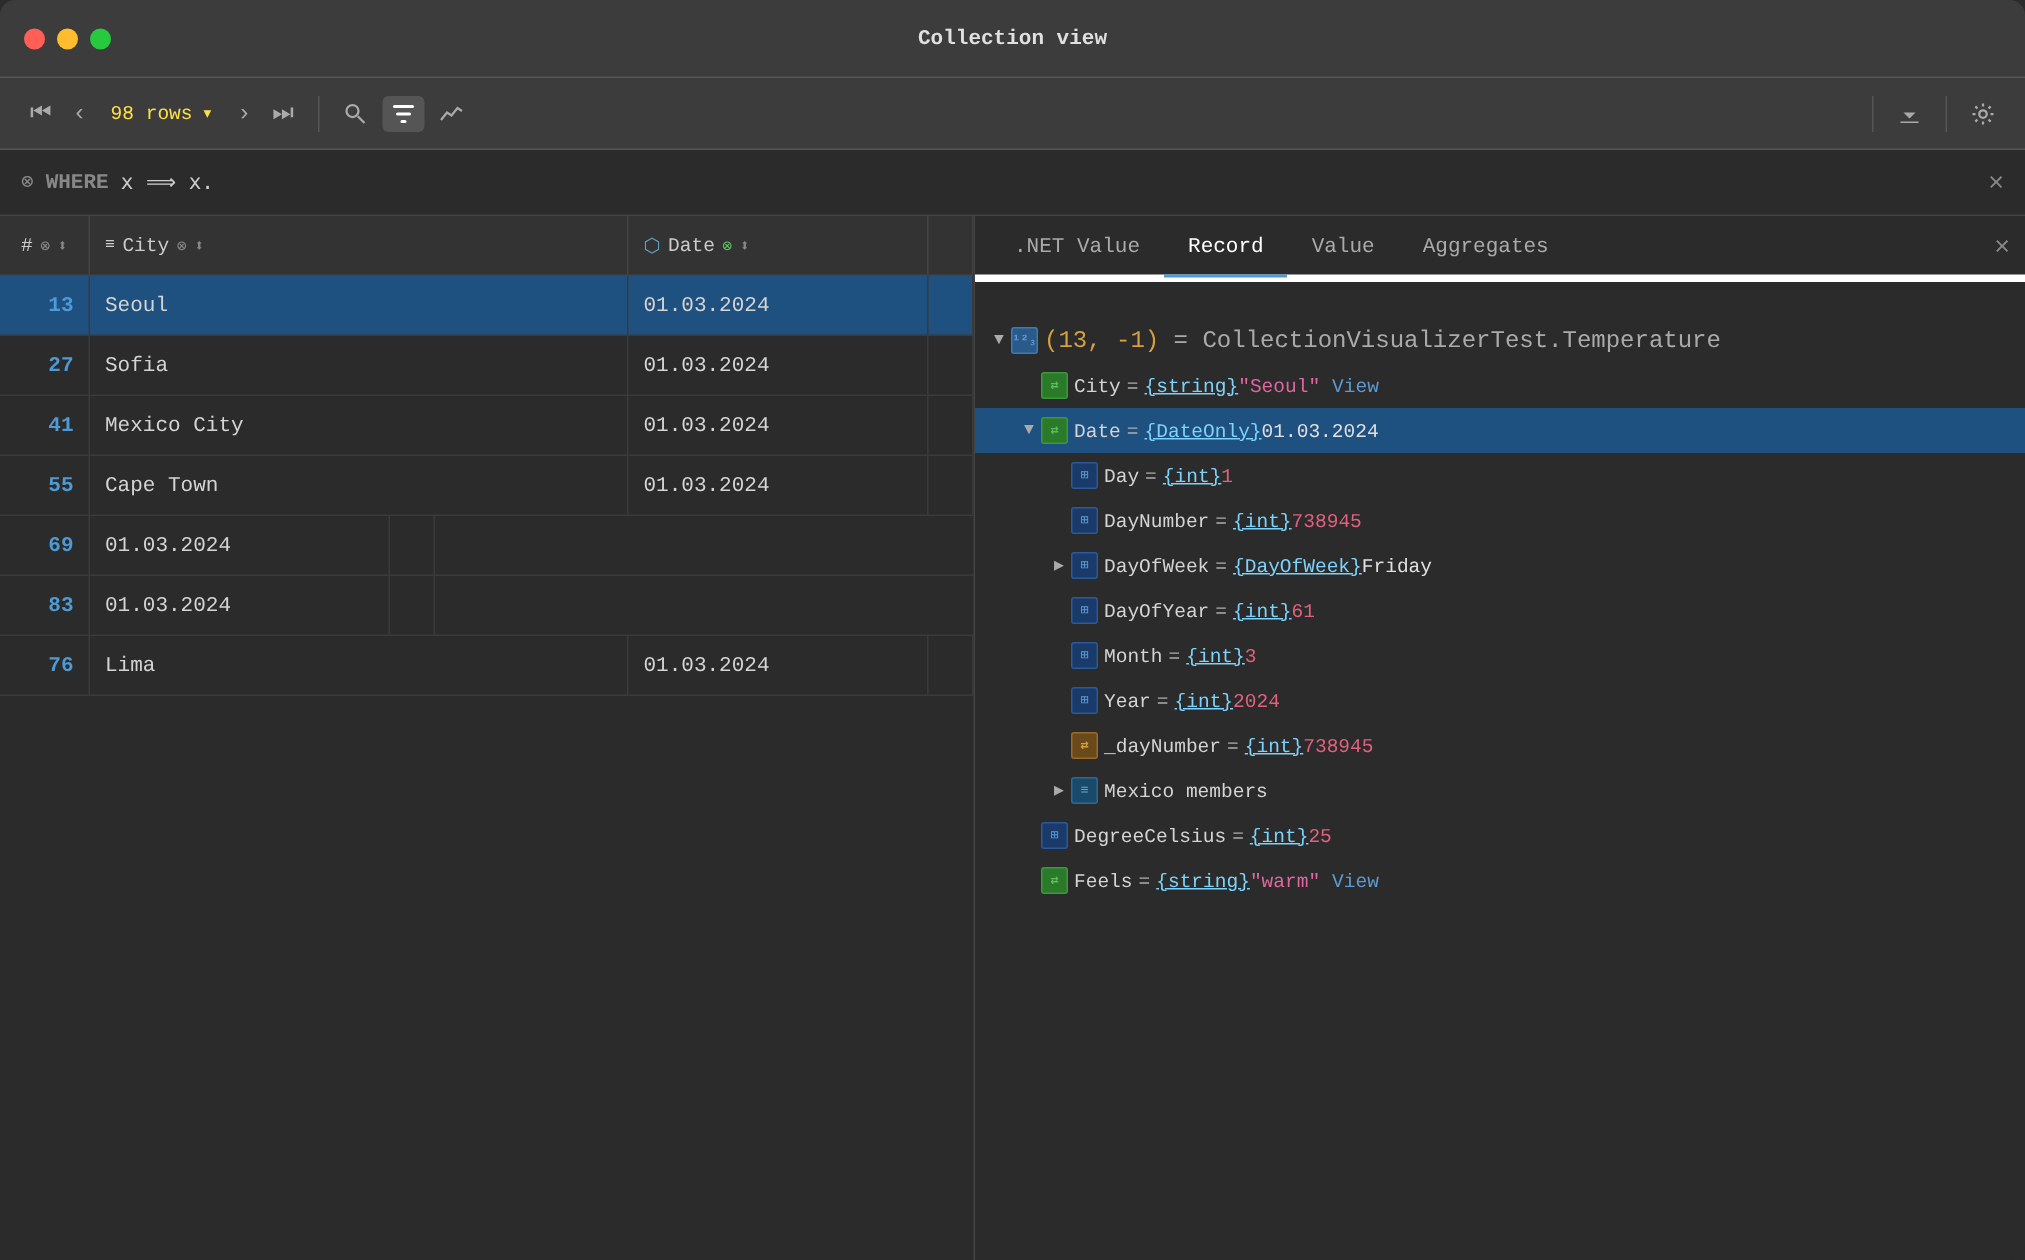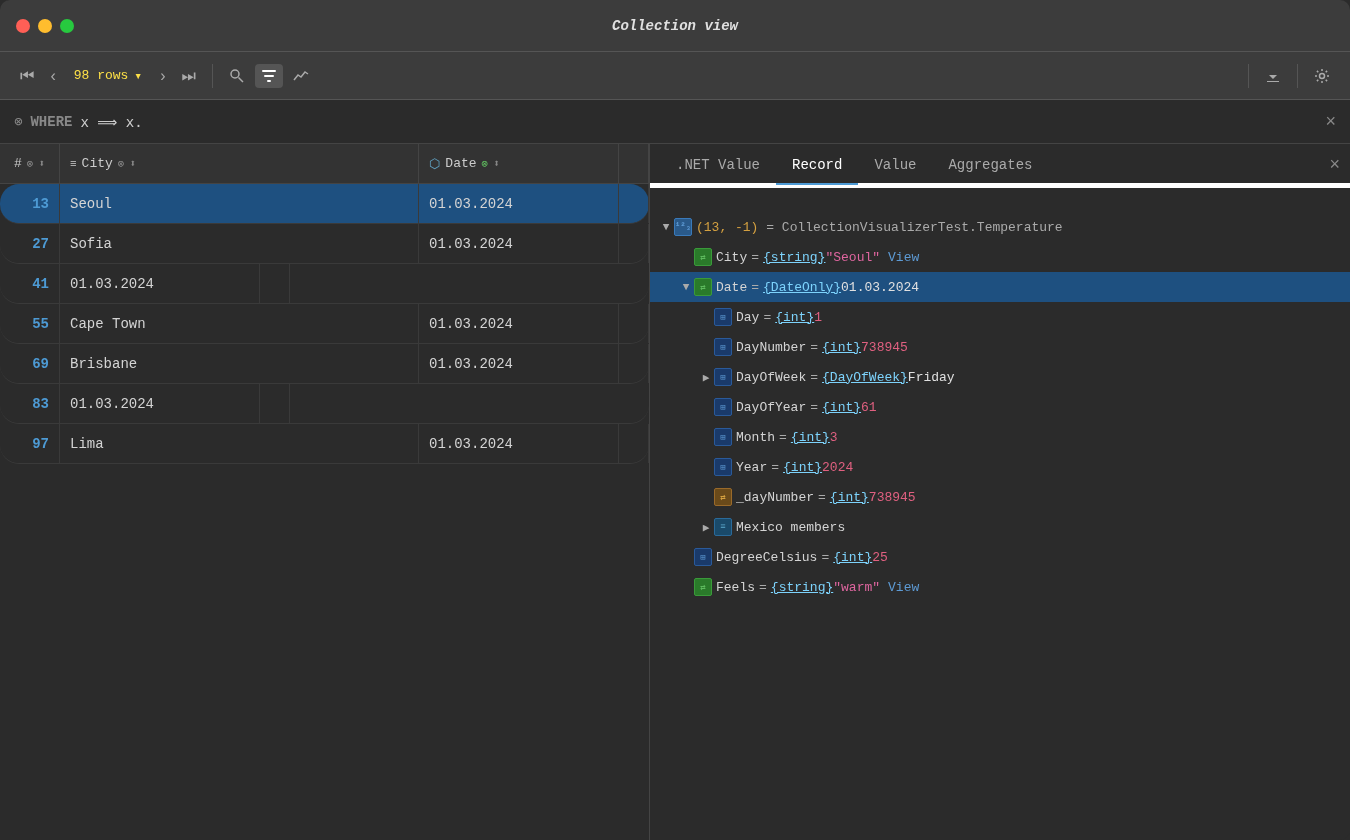--- a/index.html
+++ b/index.html
@@ -34,21 +34,20 @@
       height: 14px;
       border-radius: 50%;
     }
     .tl-red { background: #ff5f56; }
     .tl-yellow { background: #ffbd2e; }
     .tl-green { background: #27c93f; }
     .titlebar-title {
       font-size: 14px;
       font-weight: 600;
       color: #e0e0e0;
-      font-style: italic;
     }
 
     
     .toolbar {
       background: #3c3c3c;
       height: 48px;
       display: flex;
       align-items: center;
       padding: 0 14px;
       border-bottom: 1px solid #555;
@@ -148,21 +147,20 @@
     .th-num { width: 60px; justify-content: center; }
     .th-city { flex: 1; }
     .th-date { width: 200px; }
     .th-end { width: 30px; }
 
     .table-body { overflow-y: auto; flex: 1; }
     .table-row {
       display: flex;
       height: 40px;
       border-bottom: 1px solid #3a3a3a;
-      border-radius: 19px;
     }
     .table-row.selected { background: #1e5080; }
     .td {
       display: flex;
       align-items: center;
       padding: 0 10px;
       font-size: 14px;
       border-right: 1px solid #3a3a3a;
       height: 100%;
     }
@@ -262,21 +260,21 @@
     .key-text { color: #d4d4d4; }
     .eq-text { color: #aaa; margin: 0 4px; }
     .type-text { color: #7dd3fc; text-decoration: underline; }
     .val-pink { color: #e066a0; }
     .val-white { color: #e0e0e0; }
     .val-number { color: #e06080; }
     .link-view { color: #5d9ad4; margin-left: 8px; cursor: pointer; }
 
     .root-line {
       color: #d4a040;
-      font-size: 13px;
+      font-size: 16px;
       font-family: Liberation Mono, monospace;
     }
 
     
     ::-webkit-scrollbar { width: 8px; height: 8px; }
     ::-webkit-scrollbar-track { background: #2b2b2b; }
     ::-webkit-scrollbar-thumb { background: #555; border-radius: 4px; }
 
     
     .svg-icon { width: 16px; height: 16px; }
@@ -392,42 +390,42 @@
     <div class="td td-end"></div>
   </div>
         <div class="table-row">
     <div class="td td-num">27</div>
     <div class="td td-city">Sofia</div>
     <div class="td td-date">01.03.2024</div>
     <div class="td td-end"></div>
   </div>
         <div class="table-row">
     <div class="td td-num">41</div>
+    <div class="td td-city">Mexico City</div>
     <div class="td td-date">01.03.2024</div>
     <div class="td td-end"></div>
   </div>
         <div class="table-row">
     <div class="td td-num">55</div>
     <div class="td td-city">Cape Town</div>
     <div class="td td-date">01.03.2024</div>
     <div class="td td-end"></div>
   </div>
         <div class="table-row">
     <div class="td td-num">69</div>
-    <div class="td td-city">Brisbane</div>
     <div class="td td-date">01.03.2024</div>
     <div class="td td-end"></div>
   </div>
         <div class="table-row">
     <div class="td td-num">83</div>
     <div class="td td-date">01.03.2024</div>
     <div class="td td-end"></div>
   </div>
         <div class="table-row">
-    <div class="td td-num">97</div>
+    <div class="td td-num">76</div>
     <div class="td td-city">Lima</div>
     <div class="td td-date">01.03.2024</div>
     <div class="td td-end"></div>
   </div>
       </div>
   </div>
 
   <div class="inspector-panel">
 
     <div class="inspector-tabs">

